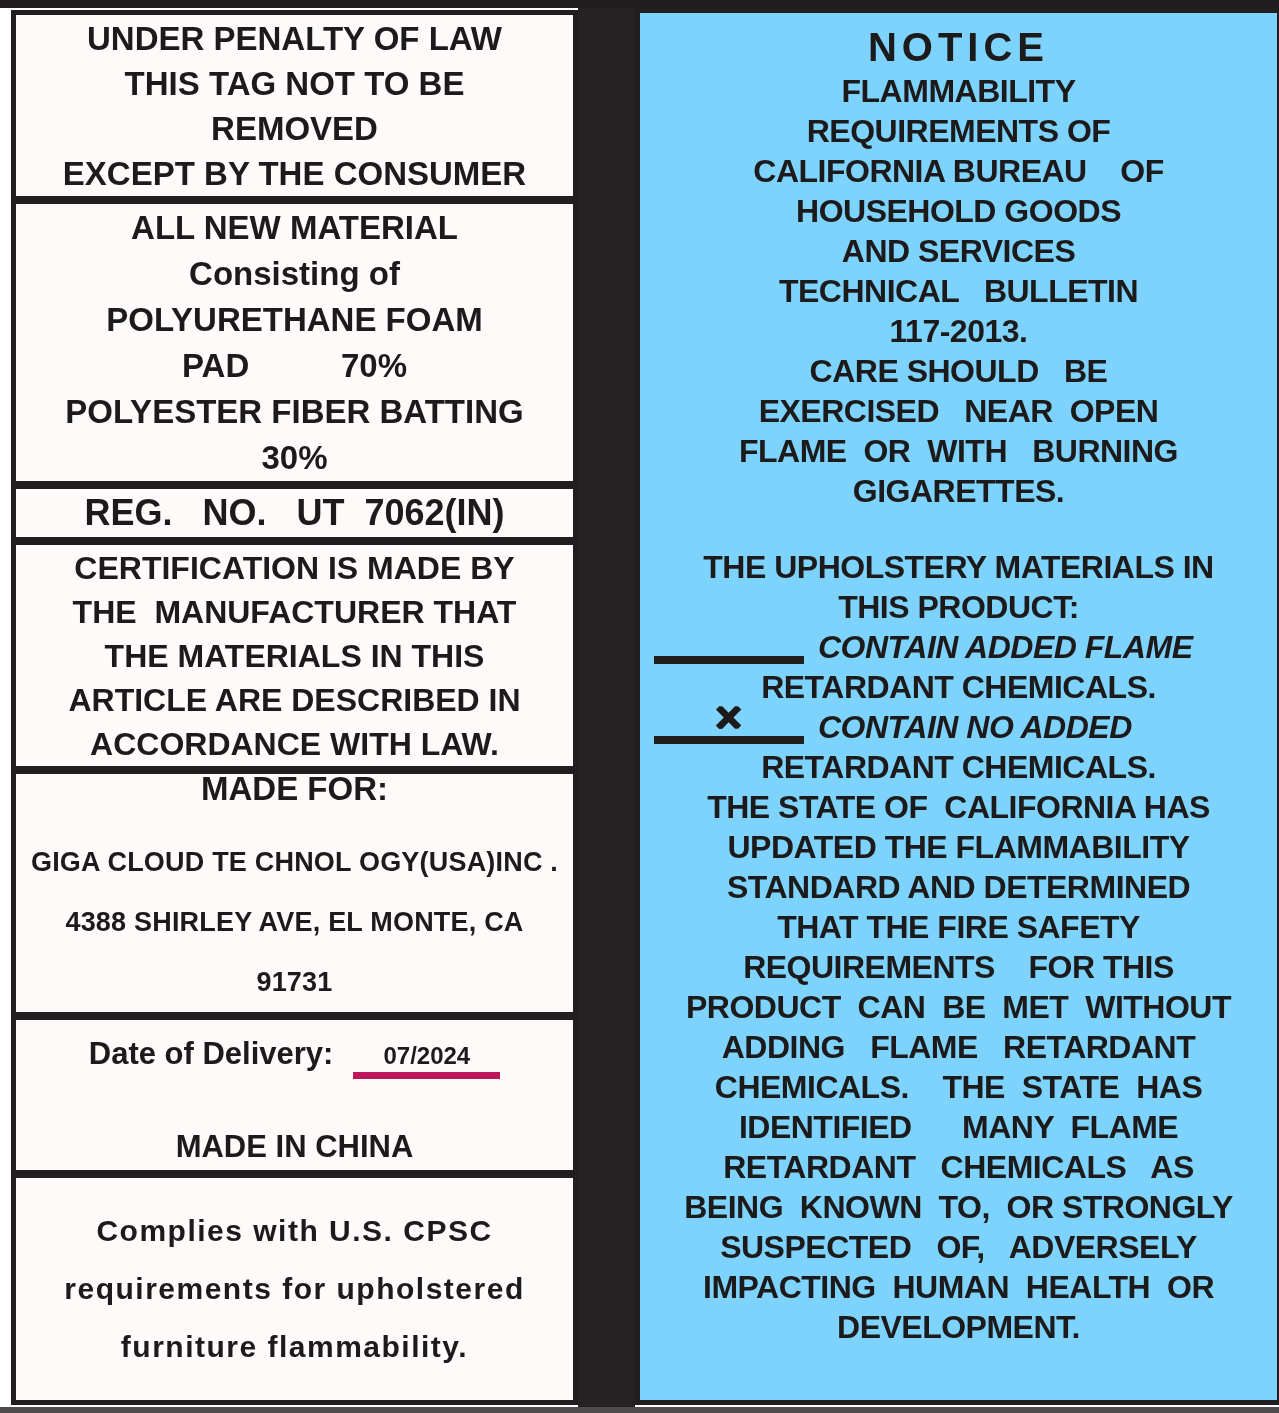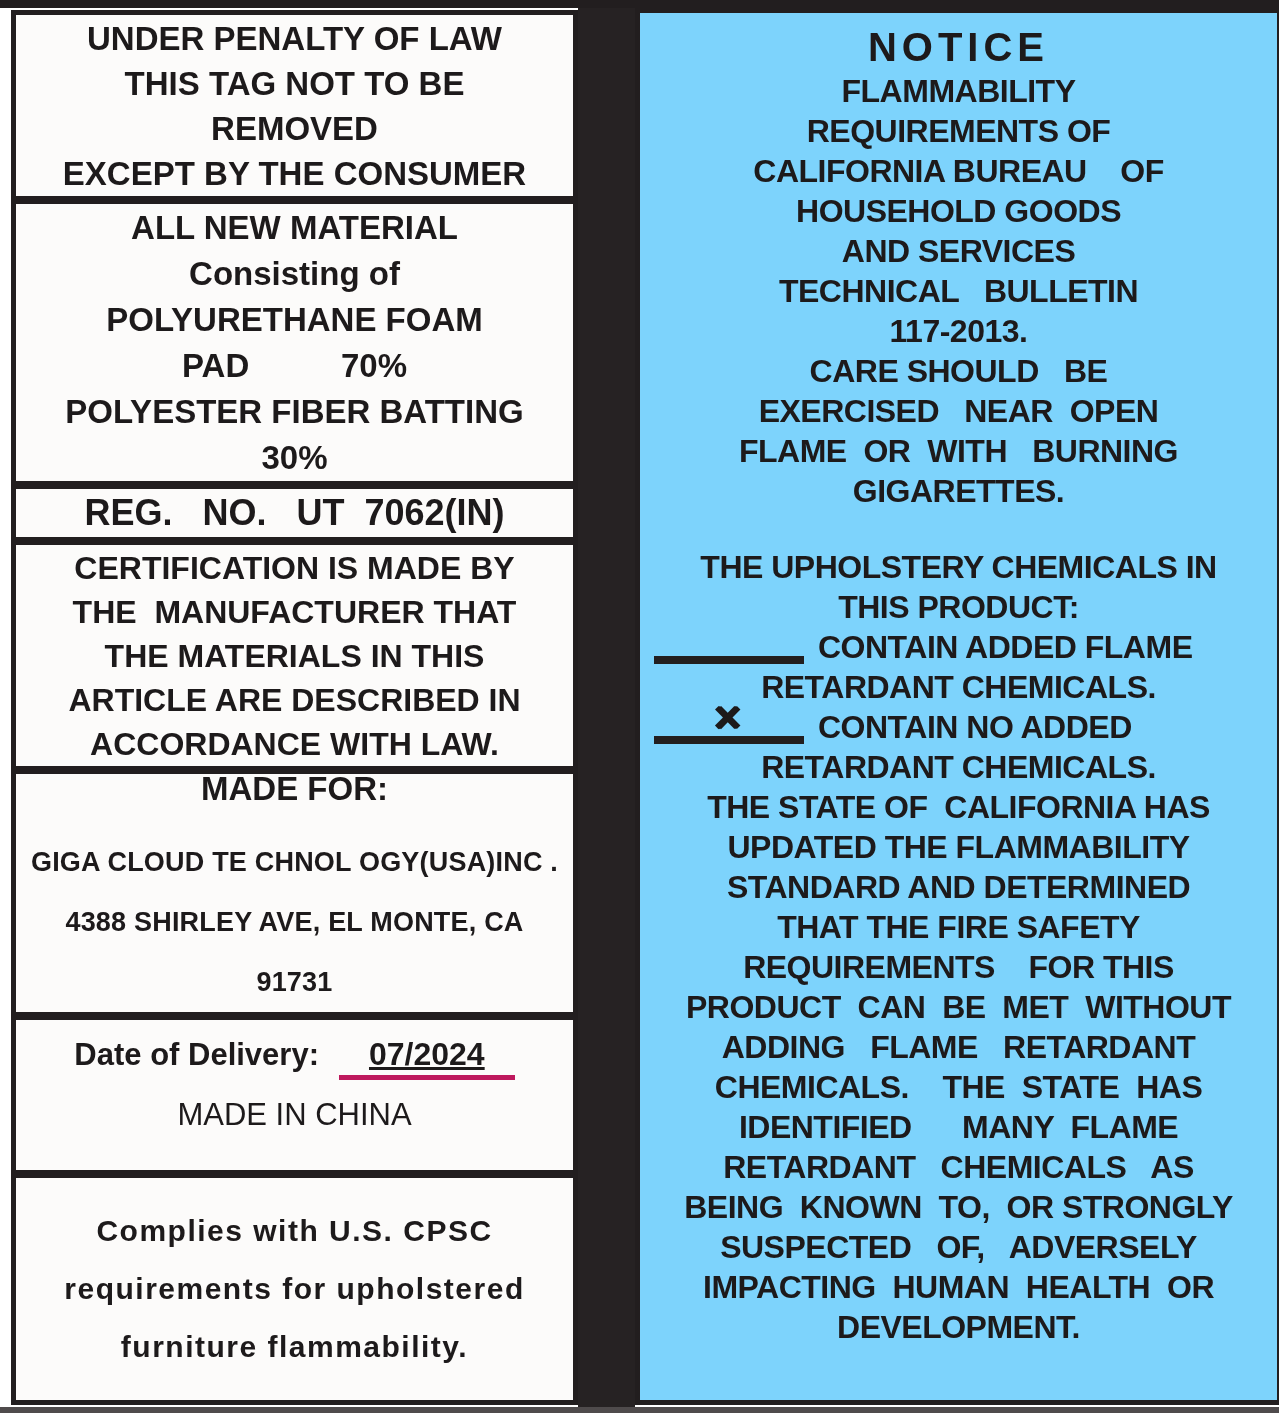--- a/index.html
+++ b/index.html
@@ -30,36 +30,36 @@
   .s3 .tline { font-size:36px; line-height:48px; }
   .s4 { height:229px; }
   .s4 .tline { font-size:32px; line-height:44px; }
   .s5 { height:246px; justify-content:flex-end; }
   .s5 .made-for-title { font-size:33px; font-weight:bold; margin-top:14px; }
   .s5 .address { margin-top:24px; }
   .s5 .address .tline { font-size:27px; line-height:60px; letter-spacing:0.2px; }
   .s6 { height:158px; justify-content:flex-start; }
   .date-row { margin-top:16px; display:flex; align-items:baseline; justify-content:center; font-weight:bold; }
   .date-label { font-size:31px; }
-  .date-value { font-size:32px; margin-left:20px; padding:0 30px 2px 30px; border-bottom:5px solid #be185d;text-decoration:underline; }
-  .made-in { font-size:31px; font-weight:normal; margin-top:17px; }
+  .date-value { font-size:24px; margin-left:20px; padding:0 30px 2px 30px; border-bottom:7px solid #be185d; }
+  .made-in { font-size:31px; font-weight:bold; margin-top:50px; }
   .s7 .tline { font-size:30px; line-height:58px; letter-spacing:1.5px; }
 
   .center-bar { width:57px; height:1407px; background:#262223; }
 
   .right-label {
     margin-top:8px; width:647px; height:1397px;
     border:5px solid #221e1f; background:#7dd3fc;
     padding:10px 6px; text-align:center;
   }
   .notice-title { font-size:40px; font-weight:bold; letter-spacing:5px; line-height:48px; }
   .rlines .tline, .rline { font-size:32px; line-height:40px; letter-spacing:-0.5px; font-weight:bold; white-space:pre-wrap; text-align:center; }
   .para-gap { height:36px; }
 
-  .opt-row { display:flex; align-items:flex-end; justify-content:flex-start; height:40px; padding-left:8px; }
+  .opt-row { display:flex; align-items:flex-end; justify-content:flex-start; height:40px; padding-left:8px;font-style:italic; }
   .blank { position:relative; width:150px; border-bottom:8px solid #221e1f; height:10px; margin-bottom:3px; flex:0 0 auto; }
   .xmark {
     position:absolute; left:50%; bottom:-4px; transform:translateX(-55%);
     font-size:46px; line-height:1; font-weight:bold; color:#1d1a1b;
     text-shadow:1.3px 0 0 currentColor, -1.3px 0 0 currentColor;
   }
   .opt-text { margin-left:14px; }
 </style>
 </head>
 <body>
@@ -136,21 +136,21 @@
         <div class="tline">117-2013.</div>
         <div class="tline">CARE SHOULD   BE</div>
         <div class="tline">EXERCISED   NEAR  OPEN</div>
         <div class="tline">FLAME  OR  WITH   BURNING</div>
         <div class="tline">GIGARETTES.</div>
       </div>
 
     <div class="para-gap"></div>
 
     <div class="rlines">
-        <div class="tline">THE UPHOLSTERY CHEMICALS IN</div>
+        <div class="tline">THE UPHOLSTERY MATERIALS IN</div>
         <div class="tline">THIS PRODUCT:</div>
       </div>
 
     <div class="opt-row">
       <span class="blank"></span>
       <span class="rline opt-text">CONTAIN ADDED FLAME</span>
     </div>
     <div class="rline">RETARDANT CHEMICALS.</div>
 
     <div class="opt-row">

